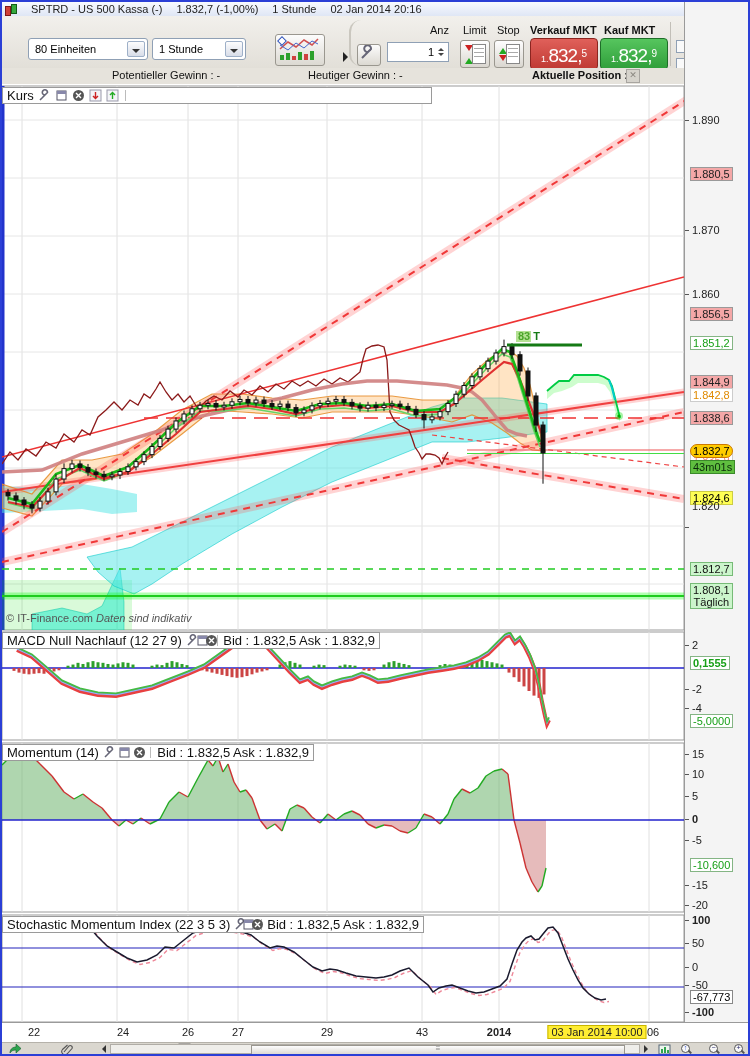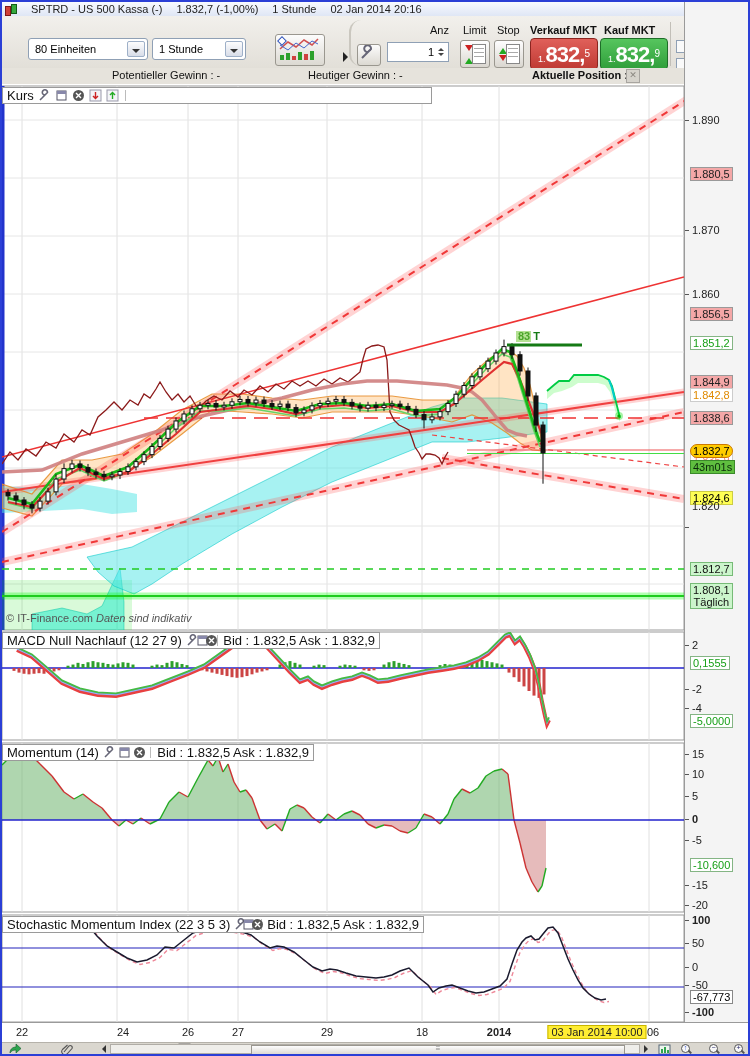--- a/index.html
+++ b/index.html
@@ -35,21 +35,21 @@
   .ordbtn{position:absolute;top:24px;width:28px;height:26px;background:linear-gradient(#fefefe,#dad7d0);border:1px solid #9a978f;border-radius:3px;}
   .ordbtn .doc{position:absolute;right:3px;top:3px;width:12px;height:18px;background:#fff;border:1px solid #888;}
   .ordbtn .doc i{display:block;height:1px;background:#aaa;margin:3px 1px 0;}
   .tri{position:absolute;width:0;height:0;border:4px solid transparent;}
   .tri.dn{border-top-width:6px;}
   .tri.up{border-bottom-width:6px;}
   .bigbtn{position:absolute;top:22px;width:66px;height:30px;border-radius:4px;color:#fff;text-align:center;line-height:30px;white-space:nowrap;}
   #btn-sell{left:528px;background:linear-gradient(#e0605a,#bf3a33);border:1px solid #8b2520;}
   #btn-buy{left:598px;background:linear-gradient(#56c55e,#2f9e3a);border:1px solid #1e6e28;}
   .bigbtn .pfx{font-size:9px;}
-  .bigbtn .main{font-size:22px;font-weight:bold;letter-spacing:-1px;}
+  .bigbtn .main{font-size:19px;font-weight:normal;letter-spacing:-1px;}
   .bigbtn .sup{font-size:10px;vertical-align:super;}
   #st-sep{position:absolute;left:668px;top:6px;height:44px;border-left:1px solid #c2bfb8;}
   .chk{position:absolute;left:674px;width:11px;height:11px;background:#fafafa;border:1px solid #8fa0b5;}
   .chk-lab{position:absolute;left:689px;font-size:11px;color:#111;}
   .numbox{position:absolute;left:700px;width:44px;height:16px;border:1px solid #b8b8b8;background:#f4f4f4;color:#a8a8a8;font-size:10px;text-align:right;padding-right:12px;box-sizing:border-box;line-height:15px;}
   .numbox .spin2{position:absolute;right:1px;top:1px;width:9px;height:13px;}
   .numbox .spin2:before,.numbox .spin2:after{content:"";position:absolute;left:1px;border:3px solid transparent;}
   .numbox .spin2:before{top:0;border-bottom-color:#9aa8c0;}
   .numbox .spin2:after{bottom:0;border-top-color:#9aa8c0;}
   
@@ -627,21 +627,21 @@
         <div class="axl s-amber" style="top: 449px; border-radius: 7px;">1.832,7</div>
         <div class="axl s-count" style="top: 465px;">43m01s</div>
         <div class="axl s-yellow" style="top: 496px;">1.824,6</div>
         <div class="axl" style="top: 504px; text-align: center;">1.820</div>
         <div class="tick" style="top: 525px;"></div>
         <div class="axl s-lgreen" style="top: 567px;">1.812,7</div>
         <div class="axl s-lgreen" style="top: 594px;">1.808,1
 Täglich</div>
         <div class="axl" style="top: 643px;">2</div>
         <div class="tick" style="top: 643px;"></div>
-        <div class="axl s-wgreen" style="top: 661px;">0,1555</div>
+        <div class="axl s-wgreen" style="top: 661px; font-weight: bold;">0,1555</div>
         <div class="axl" style="top: 687px;">-2</div>
         <div class="tick" style="top: 687px;"></div>
         <div class="axl" style="top: 706px;">-4</div>
         <div class="tick" style="top: 706px;"></div>
         <div class="axl s-wgreen" style="top: 719px;">-5,0000</div>
         <div class="axl" style="top: 752px;">15</div>
         <div class="tick" style="top: 752px;"></div>
         <div class="axl" style="top: 772px;">10</div>
         <div class="tick" style="top: 772px;"></div>
         <div class="axl" style="top: 794px;">5</div>
@@ -771,26 +771,26 @@
       <span>Bid : 1.832,5 Ask : 1.832,9</span>
     </div>
 
     <div id="wm">
       <span>© IT-Finance.com</span>
       <span class="it">Daten sind indikativ</span>
     </div>
   </div>
 
   <div id="xaxisrow">
-      <span class="xl" style="left: 20px;">22</span>
+      <span class="xl" style="left: 32px;">22</span>
       <span class="xl" style="left: 121px;">24</span>
       <span class="xl" style="left: 186px;">26</span>
       <span class="xl" style="left: 236px;">27</span>
       <span class="xl" style="left: 325px;">29</span>
-      <span class="xl" style="left: 420px;">18</span>
+      <span class="xl" style="left: 420px;">43</span>
       <span class="xl b" style="left: 497px;">2014</span>
       <span class="xl" style="left: 651px;">06</span>
       <span id="cursor-date" style="left: 595px;">03 Jan 2014 10:00</span>
     </div>
 
   <div id="btoolbar">
     <span class="bicon" style="left:6px"><svg width="14" height="12">
           <path d="M2 10 C2 5 6 4 8 4 L8 1 L13 5.5 L8 10 L8 7 C5 7 3 8 2 10 Z" fill="#2ea44f" stroke="#145c2a" stroke-width="0.6"></path>
         </svg></span>
     <span class="bicon" style="left:58px"><svg width="14" height="12">

